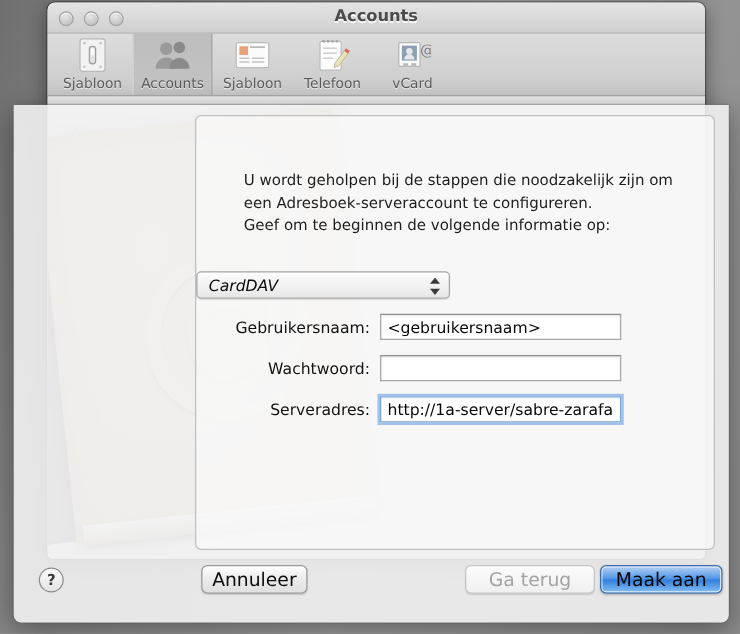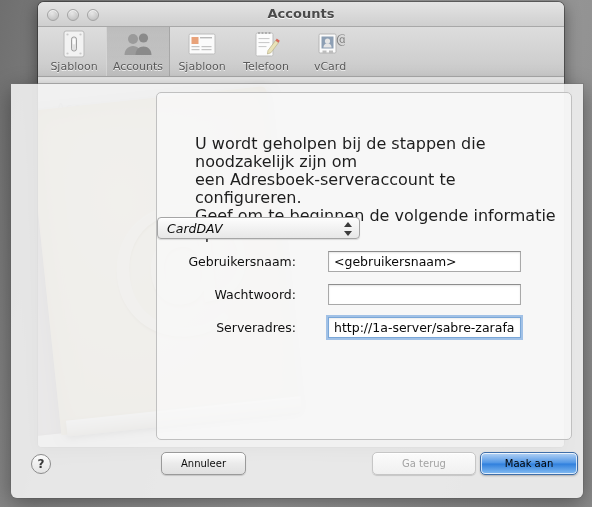--- a/index.html
+++ b/index.html
@@ -171,21 +171,21 @@
     position: absolute;
     left: 18px; top: 14px;
     font-size: 15px;
     font-weight: bold;
     color: #1a1a1a;
   }
   #sheet-desc {
     position: absolute;
     left: 38px; top: 42px;
     width: 368px;
-    font-size: 16px;
+    font-size: 12px;
     line-height: 18px;
     color: #1d1d1d;
   }
 
   
   #form { position: absolute; left: 0; top: 122px; width: 416px; }
   .form-row {
     display: flex;
     align-items: center;
     height: 26px;
@@ -237,21 +237,20 @@
     background: #fff;
     display: flex;
     align-items: center;
     padding: 0 5px;
     font-size: 12.5px;
     color: #080808;
     box-shadow: inset 0 1px 2px rgba(0,0,0,.10);
     overflow: hidden;
     white-space: nowrap;
     cursor: text;
-    margin-left: 24px;
   }
   .textfield.focused {
     border-color: #7aa7d8;
     box-shadow: 0 0 0 2px rgba(108,160,220,.62), inset 0 1px 2px rgba(0,0,0,.08);
     align-items: center;
   }
   .textfield .val { overflow: hidden; white-space: nowrap; }
 
   
   #bottom-bar {
@@ -275,21 +274,21 @@
     cursor: default;
   }
   .btn {
     position: absolute;
     top: 12px;
     height: 23px;
     border: 1px solid #9a9a9a;
     border-radius: 5px;
     background: linear-gradient(#fefefe, #ebebeb 50%, #e0e0e0);
     box-shadow: 0 1px 1px rgba(0,0,0,.15), inset 0 1px 0 #fff;
-    font-size: 10px;
+    font-size: 15px;
     color: #0d0d0d;
     display: flex;
     align-items: center;
     justify-content: center;
     cursor: default;
   }
   #btn-cancel { left: 150px; width: 85px; }
   #btn-back   { left: 361px; width: 104px; color: #a3a3a3;
                 background: linear-gradient(#fbfbfb, #f0f0f0);
                 border-color: #c6c6c6; }

